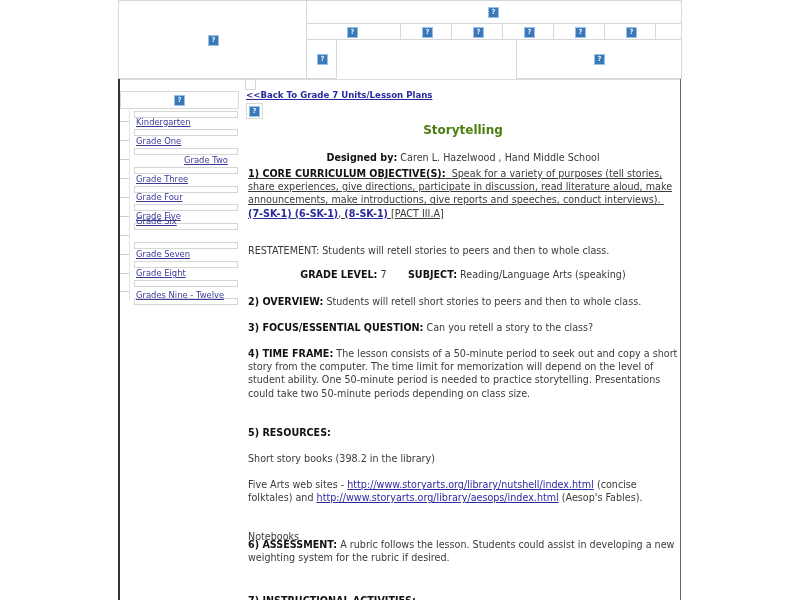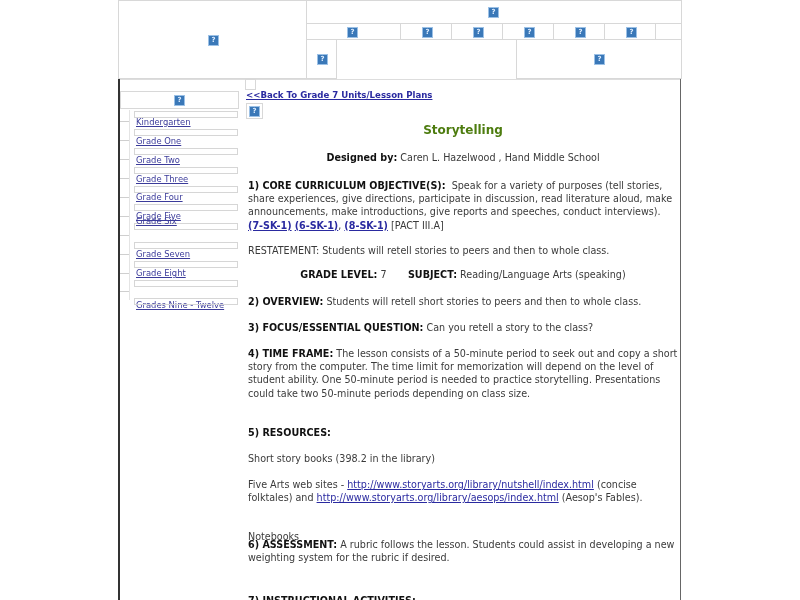--- a/index.html
+++ b/index.html
@@ -86,35 +86,35 @@
       <span>?</span>
     </div>
 </div>
 <div class="abs" style="left:120px;top:110px;width:10px;height:190px;border-right:1px solid #e4e4e4;"></div>
 
 <div class="side-box" style="top:111px;"></div>
 <a class="side-link" style="top:117px;">Kindergarten</a>
 <div class="side-box" style="top:129px;"></div>
 <a class="side-link" style="top:136px;text-align:right;">Grade One</a>
 <div class="side-box" style="top:148px;"></div>
-<a class="side-link" style="top:155px;">Grade Two</a>
+<a class="side-link" style="top:155px;margin-left:48px;">Grade Two</a>
 <div class="side-box" style="top:167px;"></div>
 <a class="side-link" style="top:174px;">Grade Three</a>
 <div class="side-box" style="top:186px;"></div>
 <a class="side-link" style="top:192px;">Grade Four</a>
 <div class="side-box" style="top:204px;"></div>
 <a class="side-link" style="top:211px;">Grade Five</a>
 <div class="side-box" style="top:223px;"></div>
 <a class="side-link" style="top:216px;">Grade Six</a>
 <div class="side-box" style="top:242px;"></div>
 <a class="side-link" style="top:249px;">Grade Seven</a>
 <div class="side-box" style="top:261px;"></div>
 <a class="side-link" style="top:268px;">Grade Eight</a>
 <div class="side-box" style="top:280px;"></div>
-<a class="side-link" style="top:300px;">Grades Nine - Twelve</a>
+<a class="side-link" style="top:290px;">Grades Nine - Twelve</a>
 <div class="side-box" style="top:298px;"></div>
 
 <div class="tick" style="top:121px;"></div>
 <div class="tick" style="top:140px;"></div>
 <div class="tick" style="top:159px;"></div>
 <div class="tick" style="top:178px;"></div>
 <div class="tick" style="top:197px;"></div>
 <div class="tick" style="top:216px;"></div>
 <div class="tick" style="top:235px;"></div>
 <div class="tick" style="top:254px;"></div>
@@ -128,21 +128,21 @@
     </div>
 </div>
 
 <div class="abs" style="left:248px;top:123px;width:430px;text-align:center;font-size:12px;font-weight:bold;color:#4d7c0f;">Storytelling</div>
 
 <div class="abs" style="left:248px;top:152px;width:430px;text-align:center;font-size:9.6px;color:#3a3a3a;">
   <span class="b">Designed by:</span>
   <span>Caren L. Hazelwood , Hand Middle School</span>
 </div>
 
-<div class="content" style="top:179px;">
+<div class="content" style="top:167px;text-decoration:underline;">
   <p>
     <span class="b">1) CORE CURRICULUM OBJECTIVE(S):</span>&nbsp;
     <span>Speak for a variety of purposes (tell stories, share experiences, give directions, participate in discussion, read literature aloud, make announcements, make introductions, give reports and speeches, conduct interviews).</span>&nbsp;
     <a class="b" style="color:#2a2aa0;">(7-SK-1)</a><span> </span><a class="b" style="color:#2a2aa0;">(6-SK-1)</a><span>, </span><a class="b" style="color:#2a2aa0;">(8-SK-1)</a>
     <span>[PACT III.A]</span>
   </p>
 </div>
 
 <div class="content" style="top:244px;">RESTATEMENT: Students will retell stories to peers and then to whole class.</div>
 

